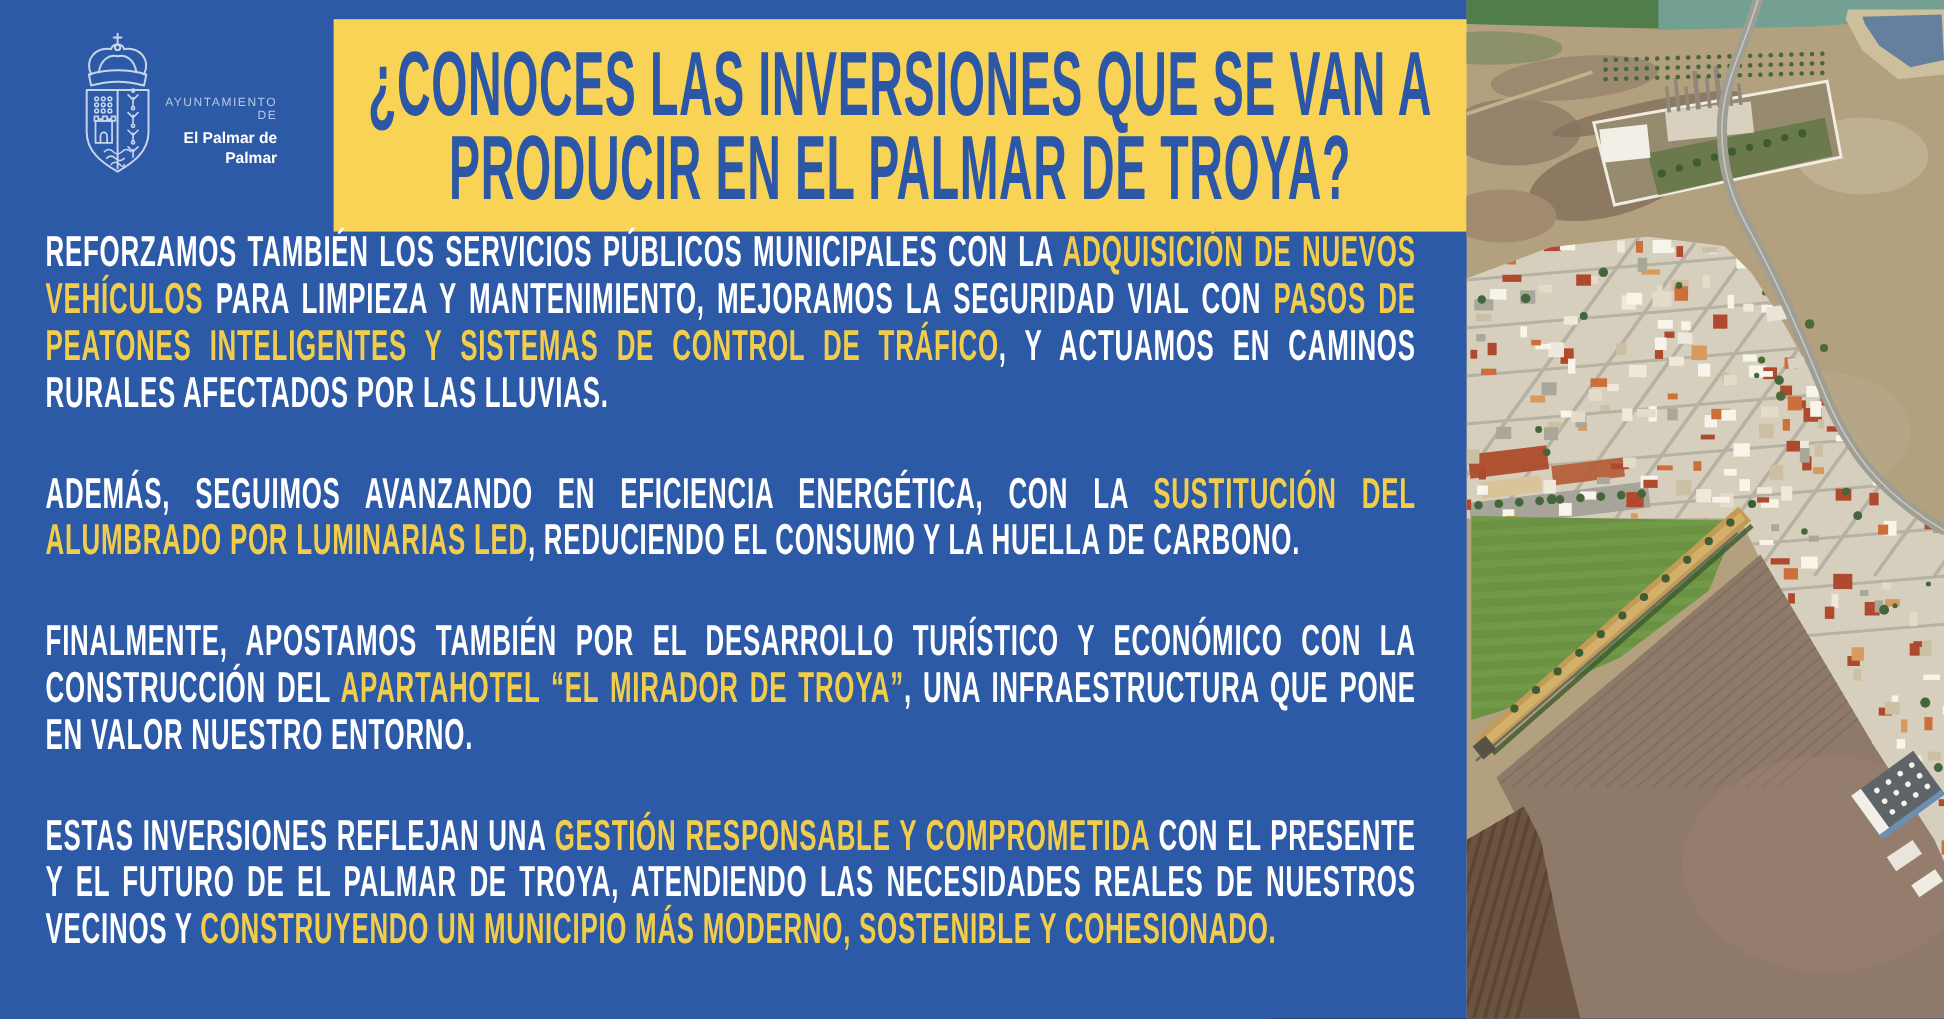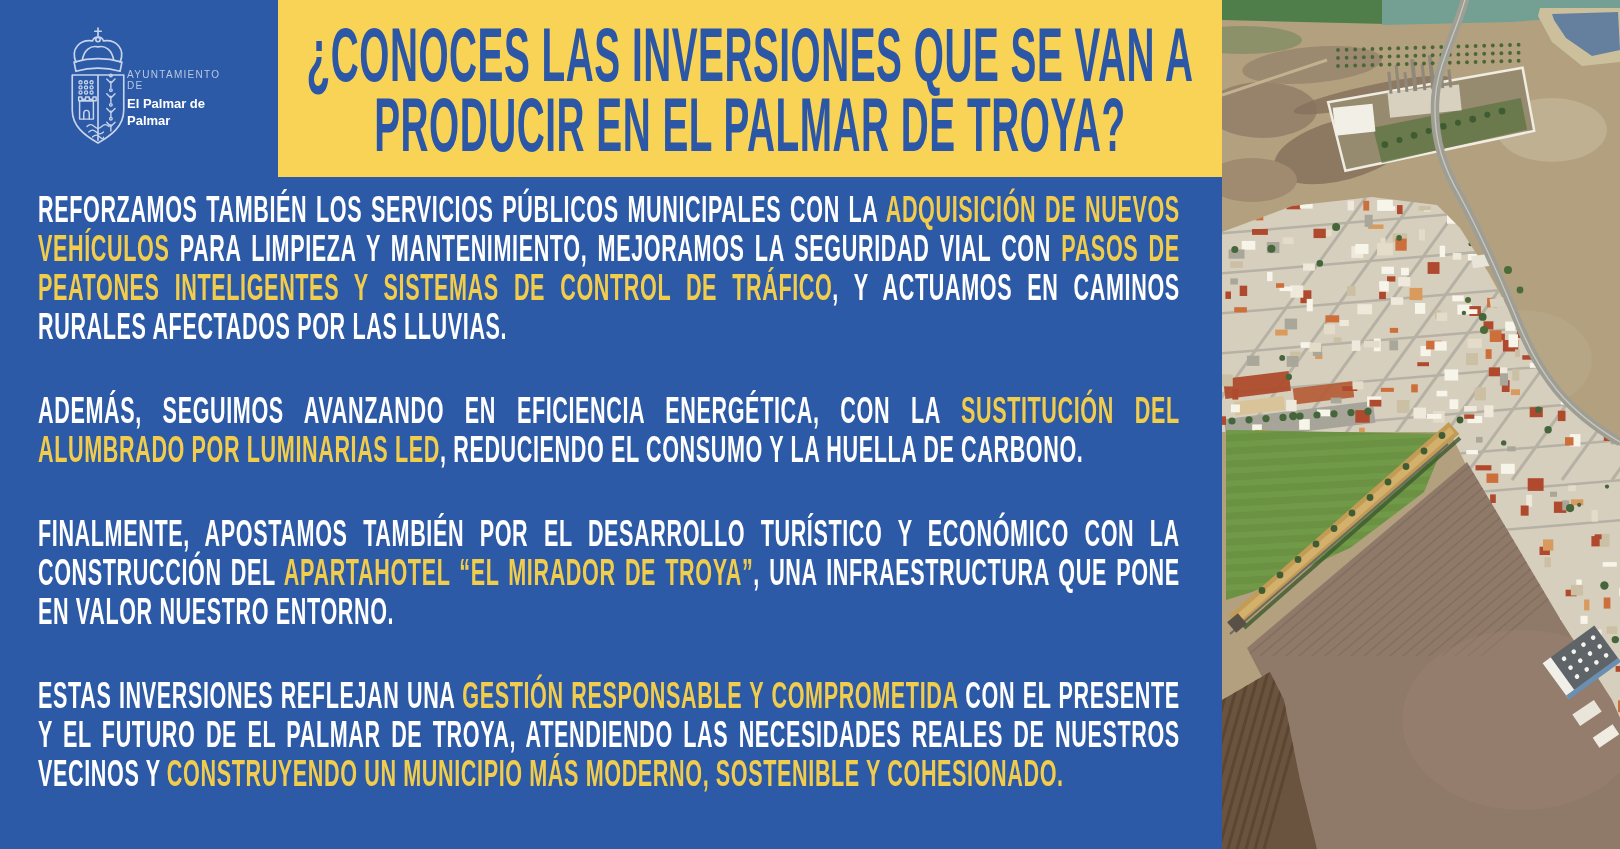--- a/index.html
+++ b/index.html
@@ -2,29 +2,29 @@
 <html><head>
 <meta charset="utf-8">
 <style>
   html,body{margin:0;padding:0;background:#222;}
   .canvas{
     position:relative;width:1620px;height:849px;overflow:hidden;
     background:var(--blue,#2c5aa7);
     font-family:"Liberation Sans","DejaVu Sans",sans-serif;
   }
   
-  .banner{position:absolute;left:278px;top:0;width:944px;height:177px;background:var(--yellow,#f8d355);padding-left:25px;}
+  .banner{position:absolute;left:278px;top:16px;width:944px;height:177px;background:var(--yellow,#f8d355);padding-left:25px;}
   .title-wrap{
     position:absolute;left:0;top:20px;width:1851px;
     transform:scaleX(0.51);transform-origin:0 0;
     text-align:center;font-weight:700;font-size:76px;line-height:70px;
     letter-spacing:1px;color:var(--titleblue,#2b57a6);white-space:nowrap;
   }
   
-  .logo-text{position:absolute;left:127px;top:69px;width:104px;text-align:left;color:#fff;}
+  .logo-text{position:absolute;left:127px;top:80px;width:104px;text-align:right;color:#fff;}
   .logo-super{font-size:10px;letter-spacing:1.3px;color:#b9c8e4;font-weight:400;margin-bottom:4px;}
   .logo-name{font-size:13px;line-height:17px;font-weight:700;}
   
   .body-wrap{position:absolute;left:38px;top:190px;width:1903px;
     transform:scaleX(0.60);transform-origin:0 0;}
   .para{margin:0 0 45px 0;font-weight:700;font-size:36px;line-height:39px;
     letter-spacing:1px;color:#fff;text-align:justify;}
   .para:last-child{margin-bottom:0;}
   .hl{color:var(--hlyellow,#f2cd4c);}
   .wt{color:#ffffff;}

